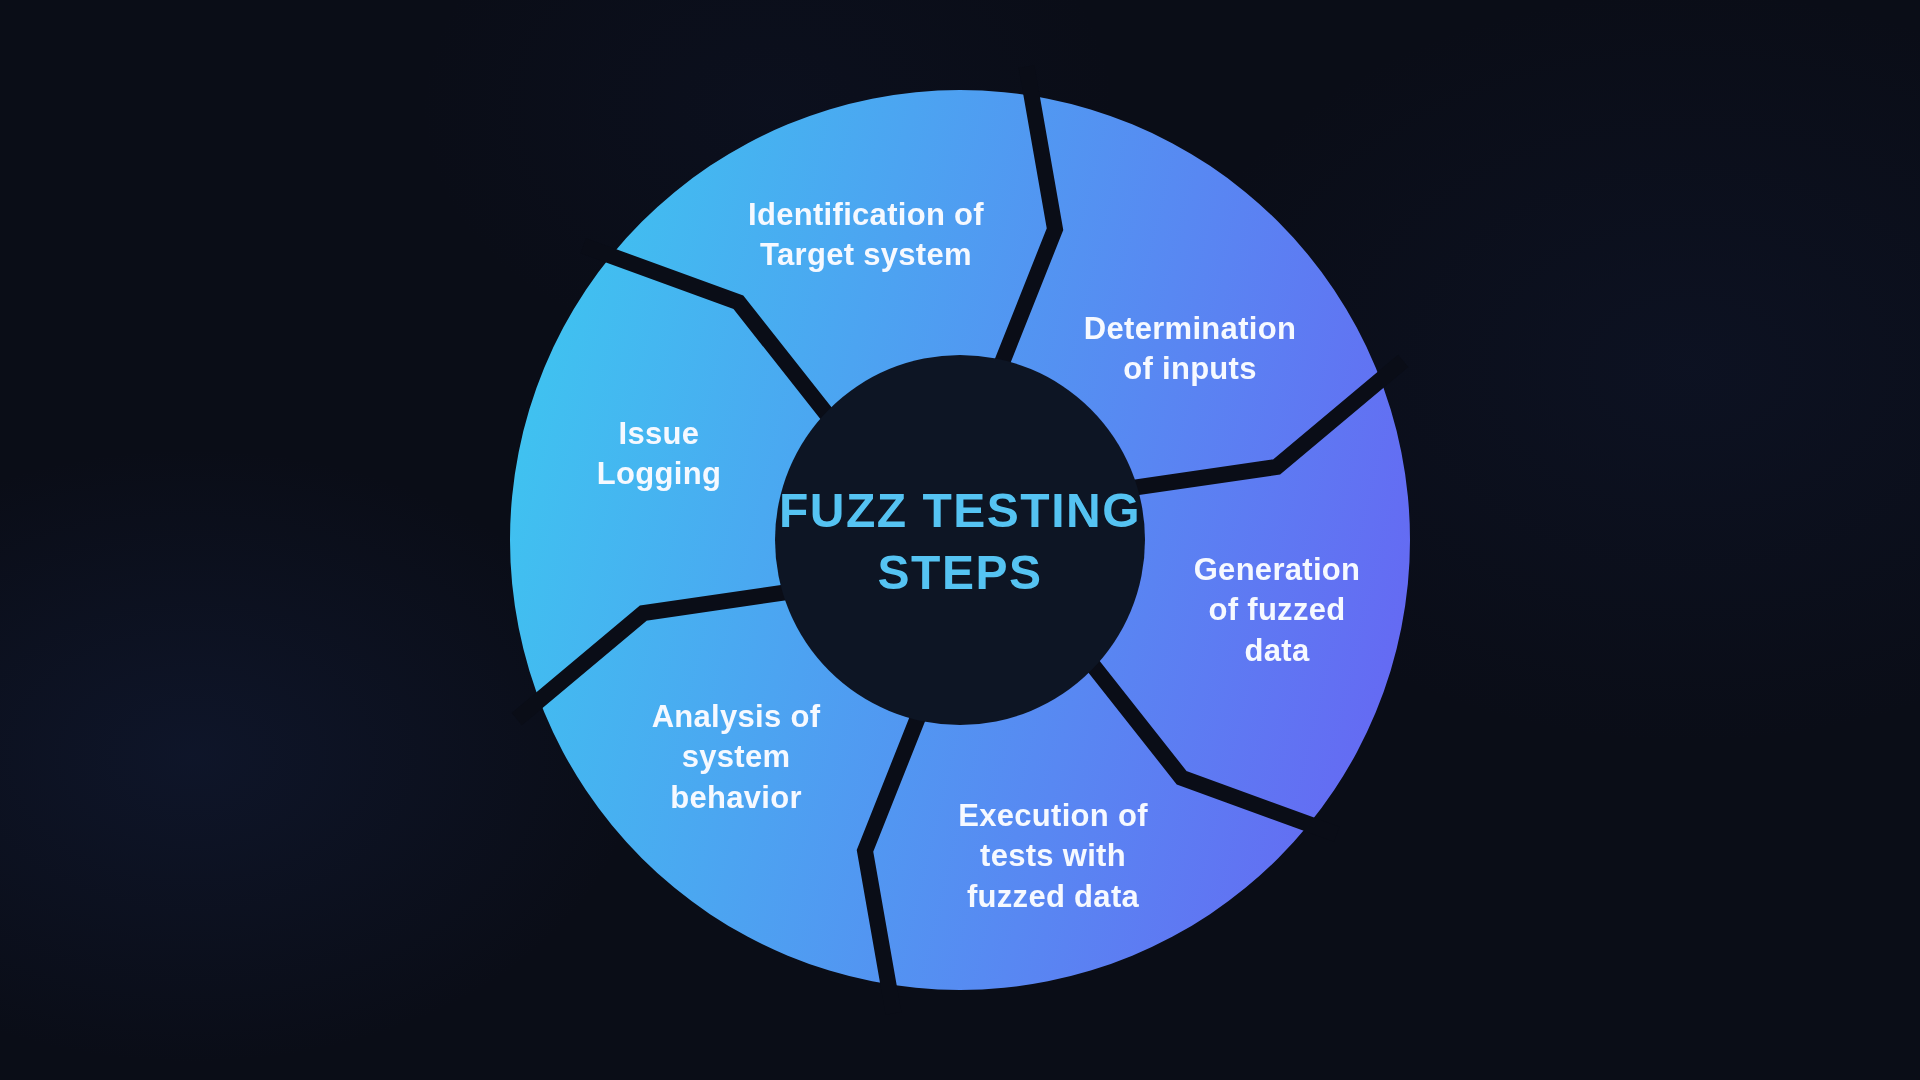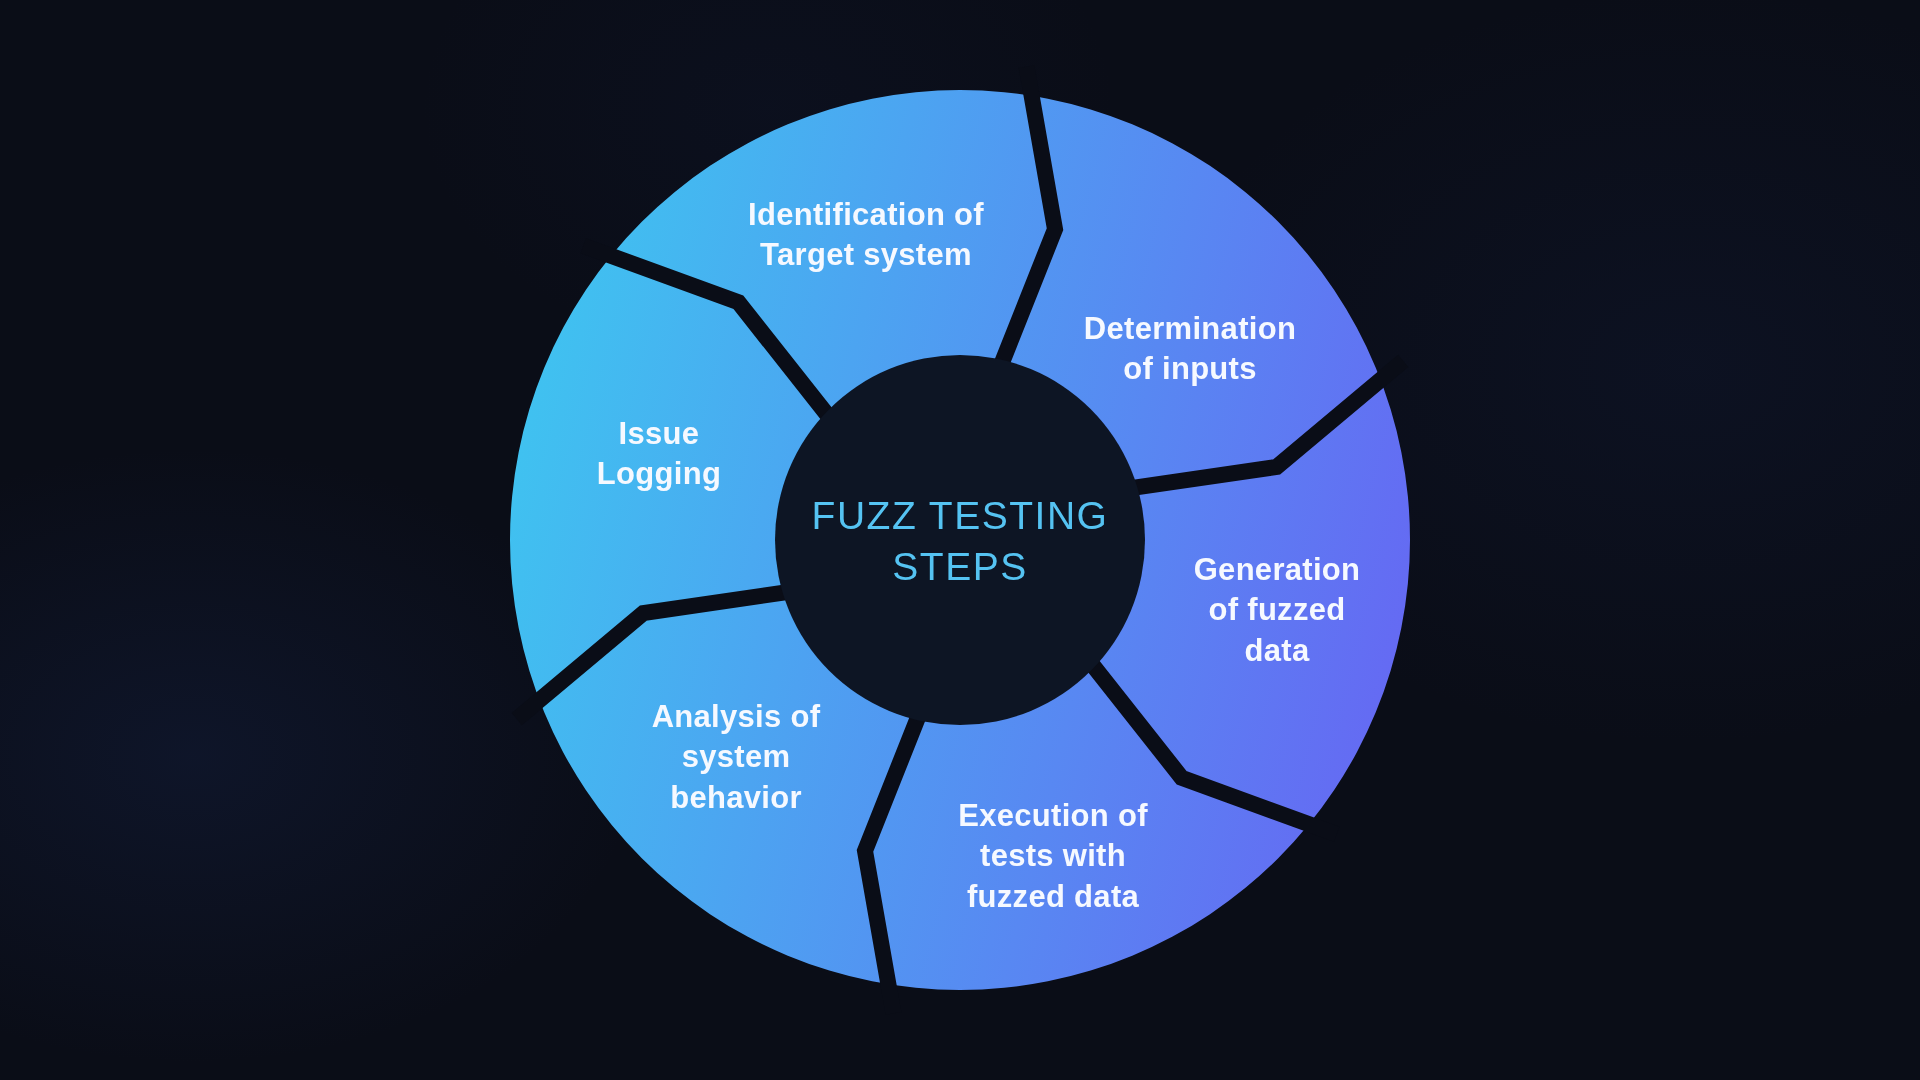--- a/index.html
+++ b/index.html
@@ -44,22 +44,22 @@
     text-align: center;
     white-space: pre-line;
   }
 
   .center-title {
     position: absolute;
     left: 960px;
     top: 542px;
     transform: translate(-50%, -50%);
     color: var(--accent, #55c3f2);
-    font-size: 39px;
-    font-weight: 400;
+    font-size: 48px;
+    font-weight: 700;
     line-height: 1.3;
     letter-spacing: 1.5px;
     text-align: center;
     white-space: pre-line;
   }
 </style>
 </head>
 <body>
 
 <div class="stage">

